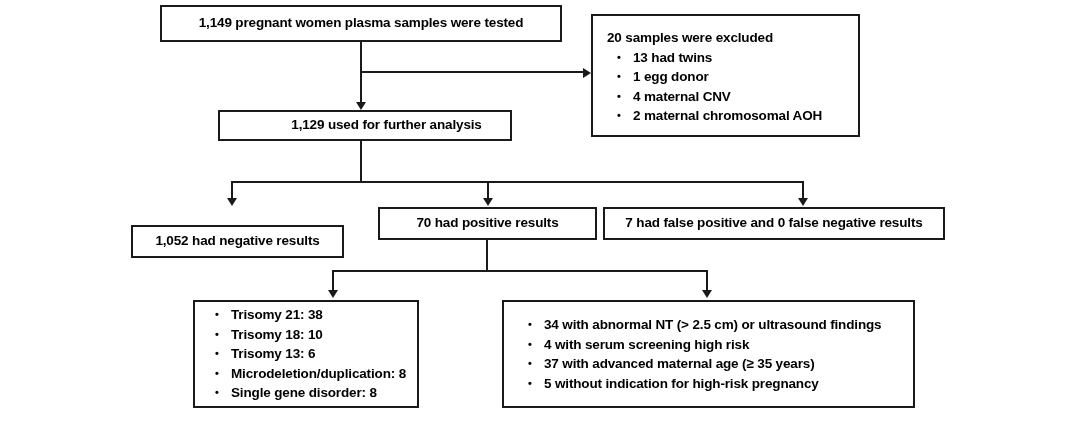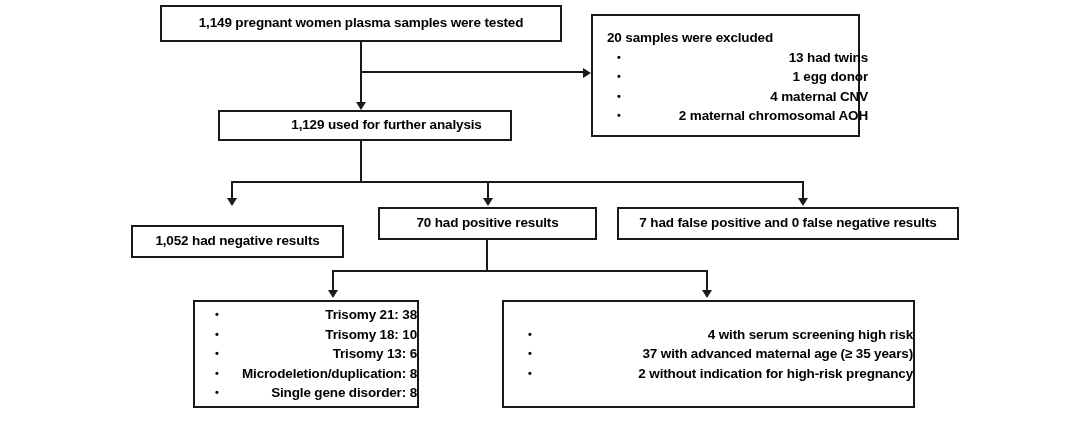--- a/index.html
+++ b/index.html
@@ -43,21 +43,20 @@
   }
   .bullet-item {
     position: relative;
     font-size: 13.5px;
     font-weight: bold;
     color: #000000;
     letter-spacing: -0.15px;
     line-height: 19.5px;
     padding-left: 16px;
     white-space: nowrap;
-    text-align: right;
   }
   .bullet-item::before {
     content: "\2022";
     position: absolute;
     left: 0;
     top: 0;
     font-size: 11px;
     line-height: 19.5px;
   }
   .hdr-line {
@@ -156,35 +155,36 @@
   </div>
 
   <div class="box center" style="left:131px; top:225px; width:213px; height:33px;">
     <span class="box-label">1,052 had negative results</span>
   </div>
 
   <div class="box center" style="left:378px; top:207px; width:219px; height:33px;">
     <span class="box-label">70 had positive results</span>
   </div>
 
-  <div class="box center" style="left:617px; top:207px; width:342px; height:33px;">
+  <div class="box center" style="left:603px; top:207px; width:342px; height:33px;">
     <span class="box-label">7 had false positive and 0 false negative results</span>
   </div>
 
   <div class="box" style="left:193px; top:300px; width:226px; height:108px;">
     <ul class="bullet-list">
       <li class="bullet-item">Trisomy 21:  38</li>
       <li class="bullet-item">Trisomy 18:  10</li>
       <li class="bullet-item">Trisomy 13:  6</li>
       <li class="bullet-item">Microdeletion/duplication:  8</li>
       <li class="bullet-item">Single gene disorder:  8</li>
     </ul>
   </div>
 
   <div class="box" style="left:502px; top:300px; width:413px; height:108px;">
     <ul class="bullet-list" style="padding-left:24px;">
+      <li class="bullet-item">34 with abnormal NT (&gt; 2.5 cm) or ultrasound findings</li>
       <li class="bullet-item">4 with serum screening high risk</li>
       <li class="bullet-item">37 with advanced maternal age (≥ 35 years)</li>
-      <li class="bullet-item">2 without indication for high-risk pregnancy</li>
+      <li class="bullet-item">5 without indication for high-risk pregnancy</li>
     </ul>
   </div>
 
 </div>
 
 </body></html>

